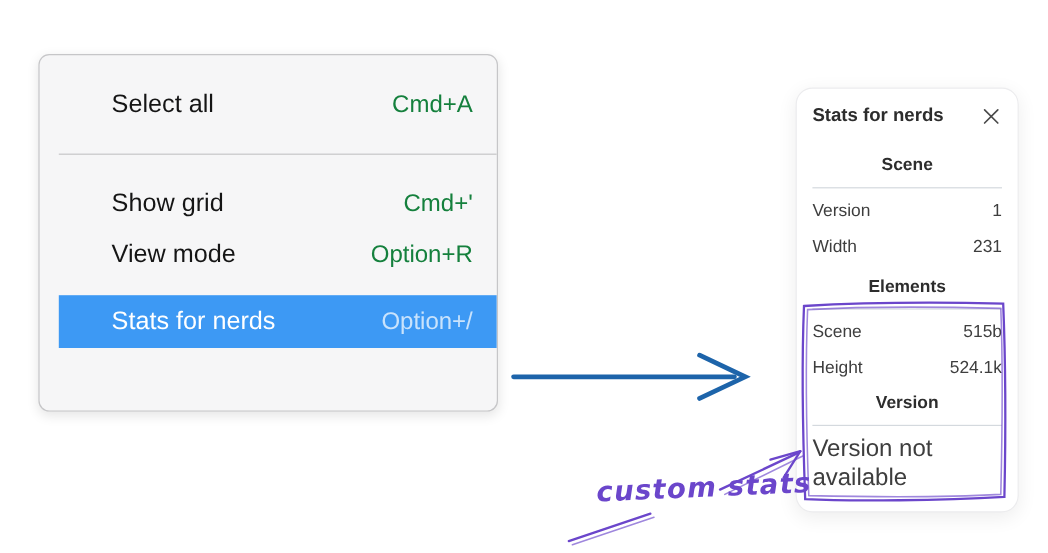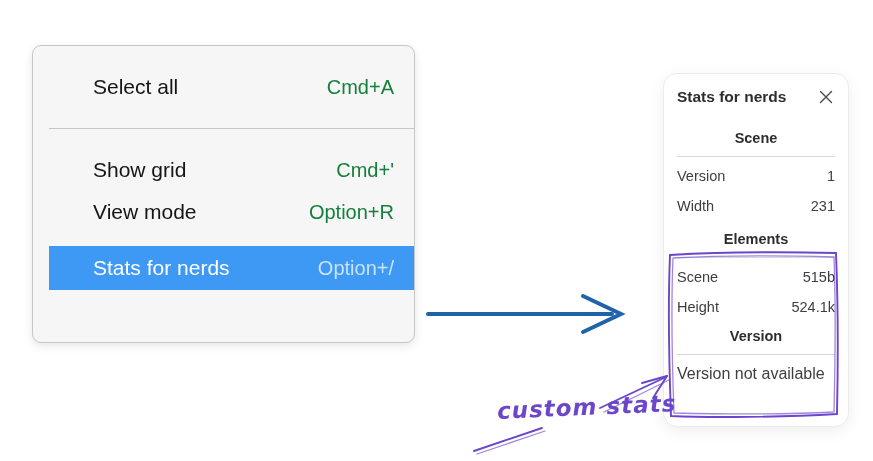--- a/index.html
+++ b/index.html
@@ -56,21 +56,21 @@
   .close-btn{
     width:18px;height:18px;border:none;background:transparent;cursor:pointer;
     display:flex;align-items:center;justify-content:center;padding:0;
   }
   .section-header{margin-top:22px;text-align:center;font-size:14.5px;font-weight:bold;color:#2d2d2d;line-height:20px}
   .section-header.tight{margin-top:8px}
   .section-header.tighter{margin-top:4px}
   .rule{border:none;border-top:1px solid #d4d9de;margin:8px 0 4px}
   .stat-row{display:flex;justify-content:space-between;font-size:14.5px;line-height:30px}
   .stat-row .stat-value{text-align:right}
-  .version-note{margin-top:7px;font-size:16px;line-height:24px;color:#3e3e3e}
+  .version-note{margin-top:7px;font-size:20px;line-height:24px;color:#3e3e3e}
 
   
   .overlay{position:absolute;left:0;top:0;width:873px;height:461px;pointer-events:none;z-index:5}
   .flow-arrow{stroke:var(--flow-arrow-blue,#1d64aa);stroke-width:4;fill:none;stroke-linecap:round;stroke-linejoin:miter}
   .sketch{stroke:var(--annotation-purple,#6b46cb);fill:none;stroke-linecap:round}
   .sketch.primary{stroke-width:1.9}
   .sketch.echo{stroke-width:1.3;opacity:.65}
   .annotation-text{
     position:absolute;left:497px;top:394px;z-index:6;
     font-family:"DejaVu Sans", sans-serif;font-style:italic;font-weight:600;

